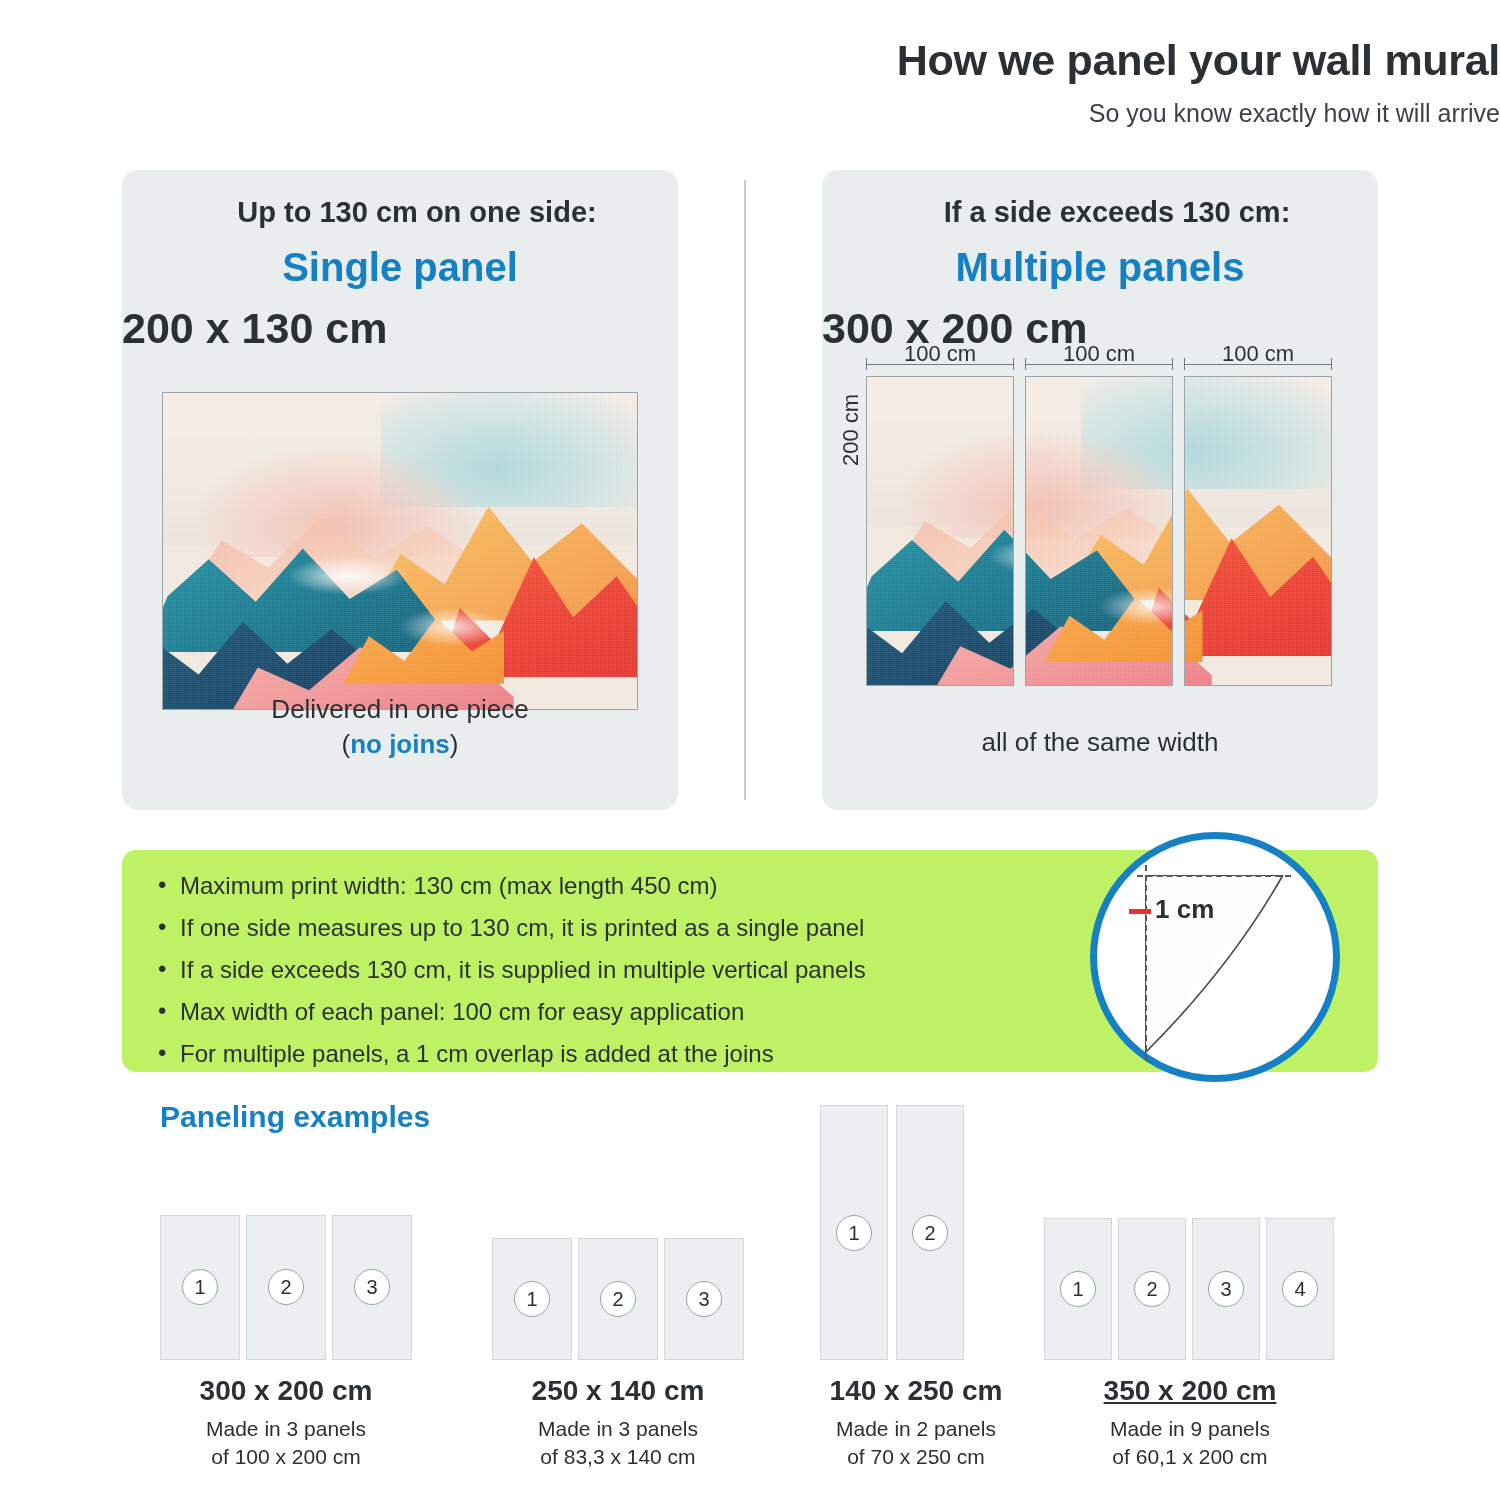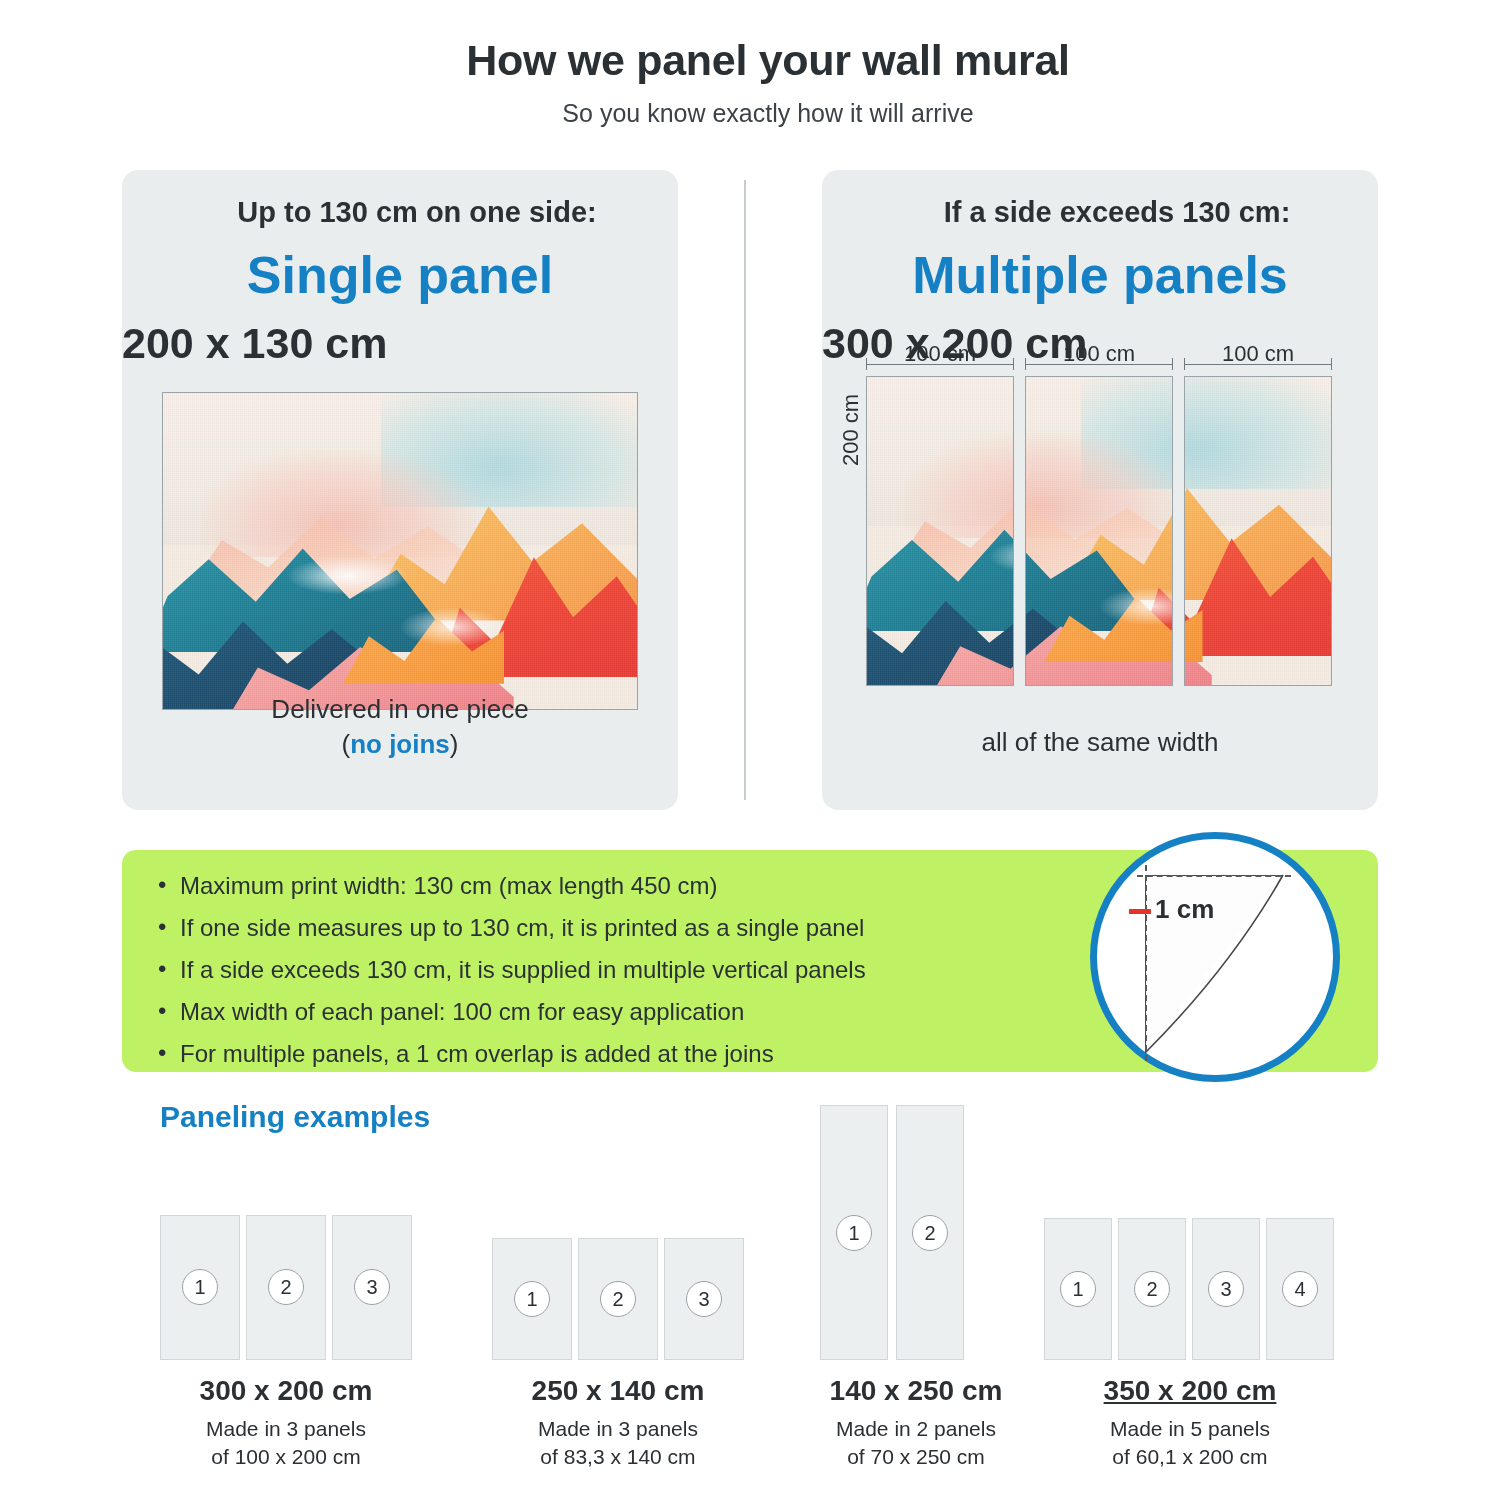--- a/index.html
+++ b/index.html
@@ -9,21 +9,21 @@
     height: 1500px;
     background: #ffffff;
     font-family: "Liberation Sans", sans-serif;
     color: #2e3338;
     position: relative;
     overflow: hidden;
   }
   .page { position: relative; width: 1500px; height: 1500px; }
 
   
-  .header { text-align: center; padding-top: 36px; margin-left: 36px; }
+  .header { text-align: right; padding-top: 36px; margin-left: 36px; }
   .header h1 {
     margin: 0;
     font-size: 43px;
     font-weight: bold;
     color: #2b3034;
     letter-spacing: -0.3px;
   }
   .header .sub {
     margin-top: 14px;
     font-size: 25px;
@@ -63,21 +63,21 @@
     text-align: center;
     font-size: 29px;
     font-weight: bold;
     color: #2b3034;
     padding-left: 34px;
   }
   .card h3 {
     margin: 0;
     padding-top: 16px;
     text-align: center;
-    font-size: 52px;
+    font-size: 40px;
     font-weight: bold;
     color: #1581c4;
   }
   .card .dims {
     margin: 0;
     padding-top: 14px;
     font-size: 43px;
     font-weight: bold;
     color: #2b3034;
   }
@@ -569,18 +569,18 @@
       <div class="ex-panel" style="left:74px; top:0px; width:68px; height:142px;"></div>
       <div class="ex-panel" style="left:148px; top:0px; width:68px; height:142px;"></div>
       <div class="ex-panel" style="left:222px; top:0px; width:68px; height:142px;"></div>
       <div class="ex-num" style="left:16px; top:53px;">1</div>
       <div class="ex-num" style="left:90px; top:53px;">2</div>
       <div class="ex-num" style="left:164px; top:53px;">3</div>
       <div class="ex-num" style="left:238px; top:53px;">4</div>
     </div>
     <div class="ex-title" style="left:0; top:157px; width:292px;text-decoration:underline;">350 x 200 cm</div>
     <div class="ex-sub" style="left:0; top:197px; width:292px;">
-      <div>Made in 5 panels</div>
+      <div>Made in 9 panels</div>
       <div>of 60,1 x 200 cm</div>
     </div>
   </div>
 
 </div>
 
 </body></html>

